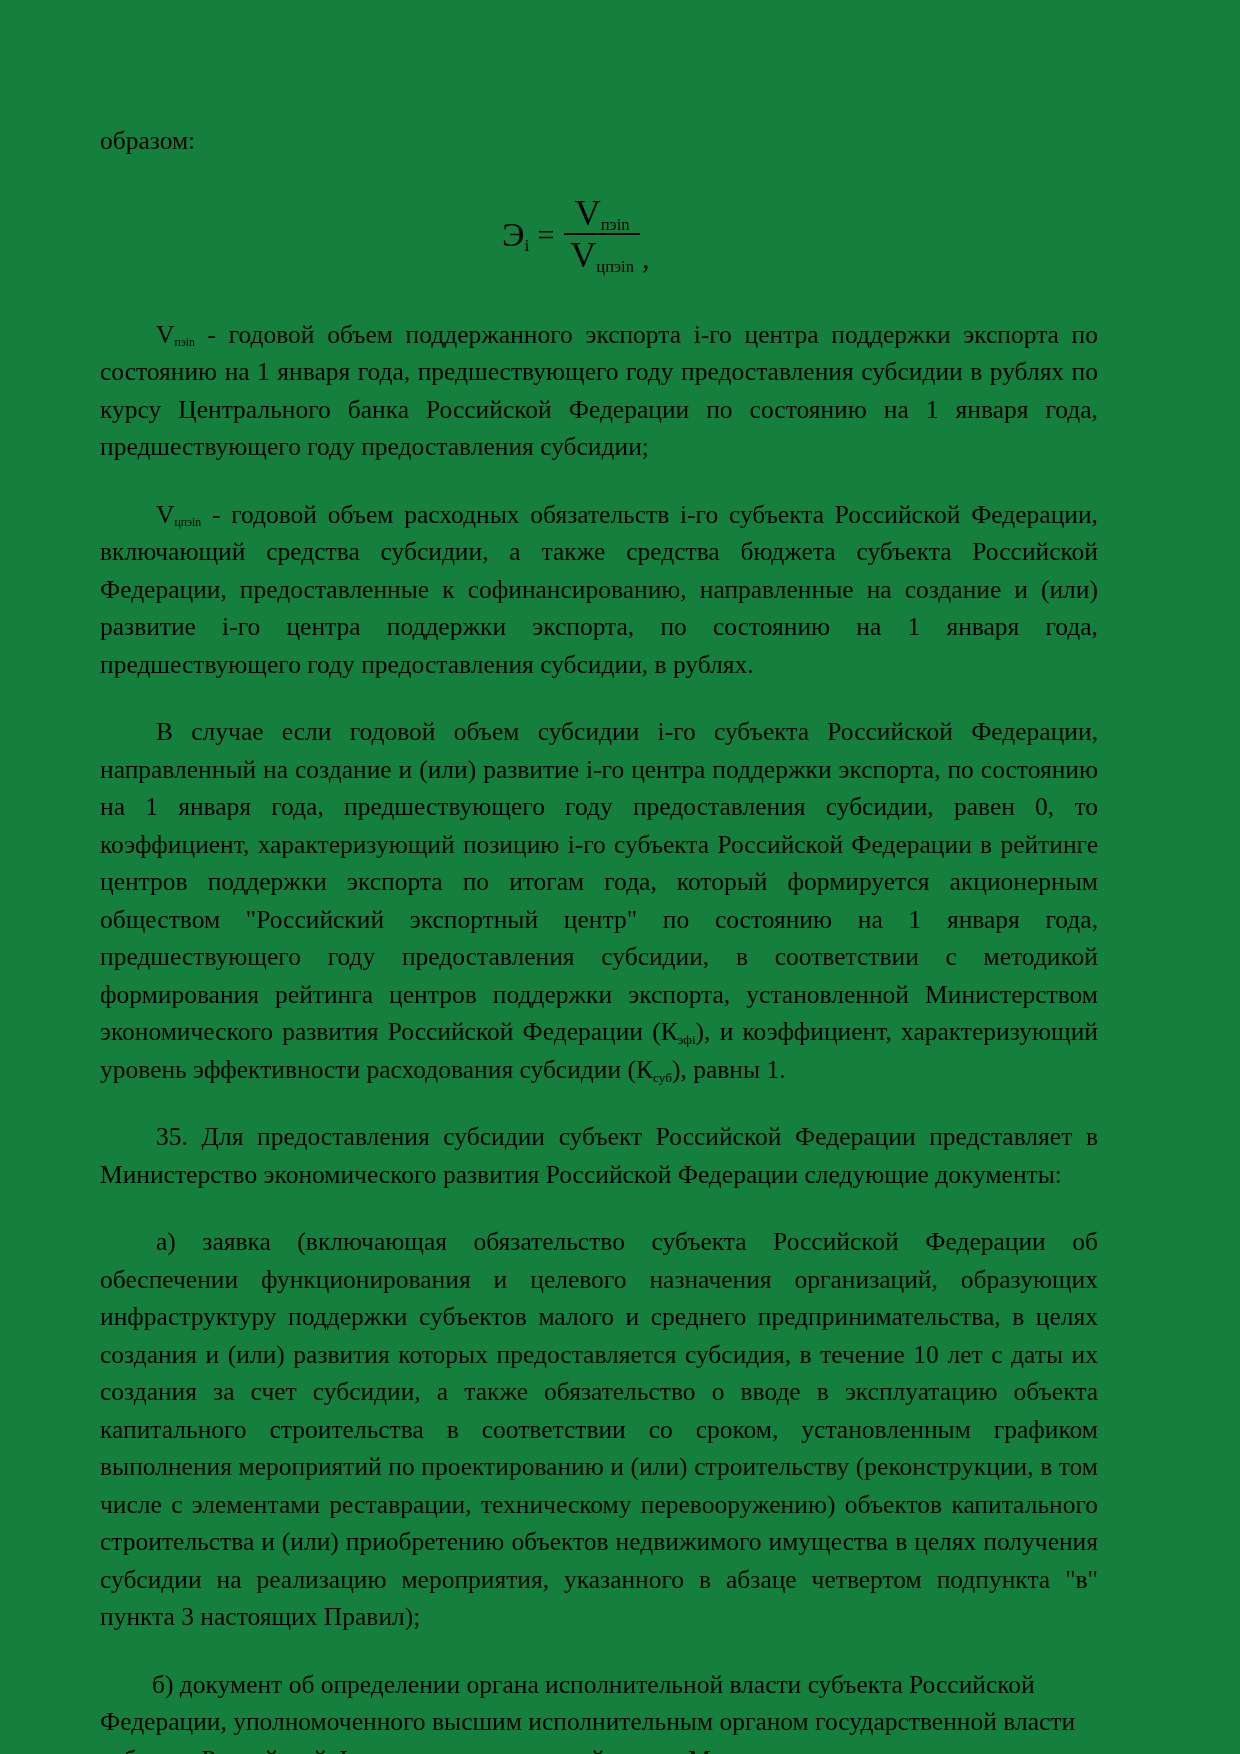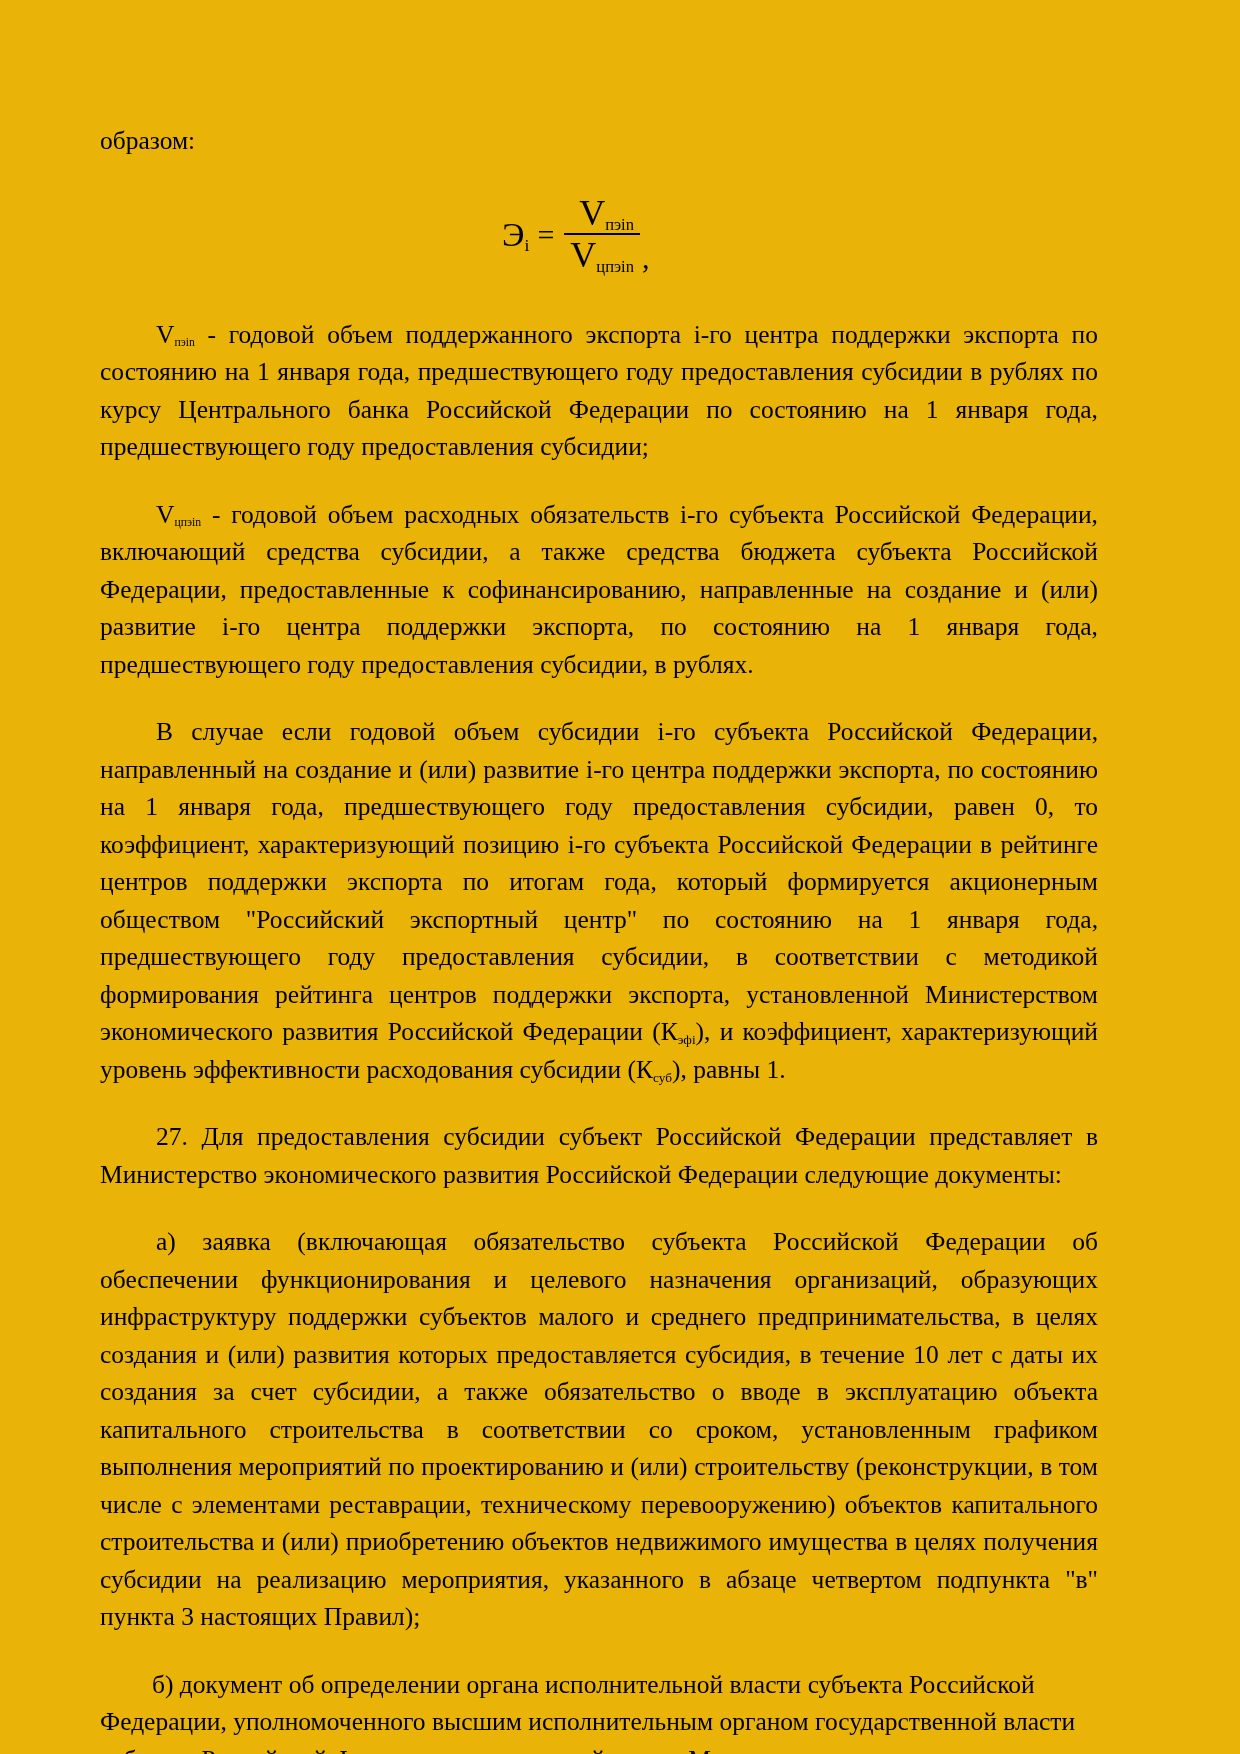--- a/index.html
+++ b/index.html
@@ -8,21 +8,21 @@
     background: #ffffff;
   }
   body {
     font-family: "Liberation Serif", "DejaVu Serif", serif;
     color: #000000;
   }
   .page {
     position: relative;
     width: 1240px;
     height: 1754px;
-    background: #eab308;
+    background: #15803d;
     box-sizing: border-box;
     overflow: hidden;
   }
   .content {
     position: absolute;
     left: 100px;
     top: 122px;
     width: 998px;
   }
   p.para {
@@ -65,21 +65,21 @@
     font-size: 34px;
     letter-spacing: 0;
   }
   .formula .eq {
     margin: 0 10px 0 8px;
     font-size: 30px;
   }
   .frac {
     display: inline-flex;
     flex-direction: column;
-    align-items: flex-end;
+    align-items: center;
     vertical-align: middle;
   }
   .frac .num, .frac .den {
     padding: 0 6px;
     font-size: 36px;
     line-height: 1.05;
     white-space: nowrap;
   }
   .frac .bar {
     width: 100%;
@@ -130,21 +130,21 @@
     <div class="gap-md"></div>
 
     <p class="para indent"><span class="inline-var v-sub"><span>V</span><sub>цпэin</sub></span><span> - годовой объем расходных обязательств i-го субъекта Российской Федерации, включающий средства субсидии, а также средства бюджета субъекта Российской Федерации, предоставленные к софинансированию, направленные на создание и (или) развитие i-го центра поддержки экспорта, по состоянию на 1 января года, предшествующего году предоставления субсидии, в рублях.</span></p>
 
     <div class="gap-md"></div>
 
     <p class="para indent"><span>В случае если годовой объем субсидии i-го субъекта Российской Федерации, направленный на создание и (или) развитие i-го центра поддержки экспорта, по состоянию на 1 января года, предшествующего году предоставления субсидии, равен 0, то коэффициент, характеризующий позицию i-го субъекта Российской Федерации в рейтинге центров поддержки экспорта по итогам года, который формируется акционерным обществом "Российский экспортный центр" по состоянию на 1 января года, предшествующего году предоставления субсидии, в соответствии с методикой формирования рейтинга центров поддержки экспорта, установленной Министерством экономического развития Российской Федерации (К</span><sub>эфi</sub><span>), и коэффициент, характеризующий уровень эффективности расходования субсидии (К</span><sub>суб</sub><span>), равны 1.</span></p>
 
     <div class="gap-md"></div>
 
-    <p class="para indent">27. Для предоставления субсидии субъект Российской Федерации представляет в Министерство экономического развития Российской Федерации следующие документы:</p>
+    <p class="para indent">35. Для предоставления субсидии субъект Российской Федерации представляет в Министерство экономического развития Российской Федерации следующие документы:</p>
 
     <div class="gap-md"></div>
 
     <p class="para indent">а) заявка (включающая обязательство субъекта Российской Федерации об обеспечении функционирования и целевого назначения организаций, образующих инфраструктуру поддержки субъектов малого и среднего предпринимательства, в целях создания и (или) развития которых предоставляется субсидия, в течение 10 лет с даты их создания за счет субсидии, а также обязательство о вводе в эксплуатацию объекта капитального строительства в соответствии со сроком, установленным графиком выполнения мероприятий по проектированию и (или) строительству (реконструкции, в том числе с элементами реставрации, техническому перевооружению) объектов капитального строительства и (или) приобретению объектов недвижимого имущества в целях получения субсидии на реализацию мероприятия, указанного в абзаце четвертом подпункта "в" пункта 3 настоящих Правил);</p>
 
     <div class="gap-md"></div>
 
     <p class="para left indent-sm">б) документ об определении органа исполнительной власти субъекта Российской Федерации, уполномоченного высшим исполнительным органом государственной власти субъекта Российской Федерации на взаимодействие с Министерством экономического развития Российской Федерации по реализации мероприятий государственной поддержки малого и среднего предпринимательства (далее - уполномоченный орган);</p>
 
   </div>

